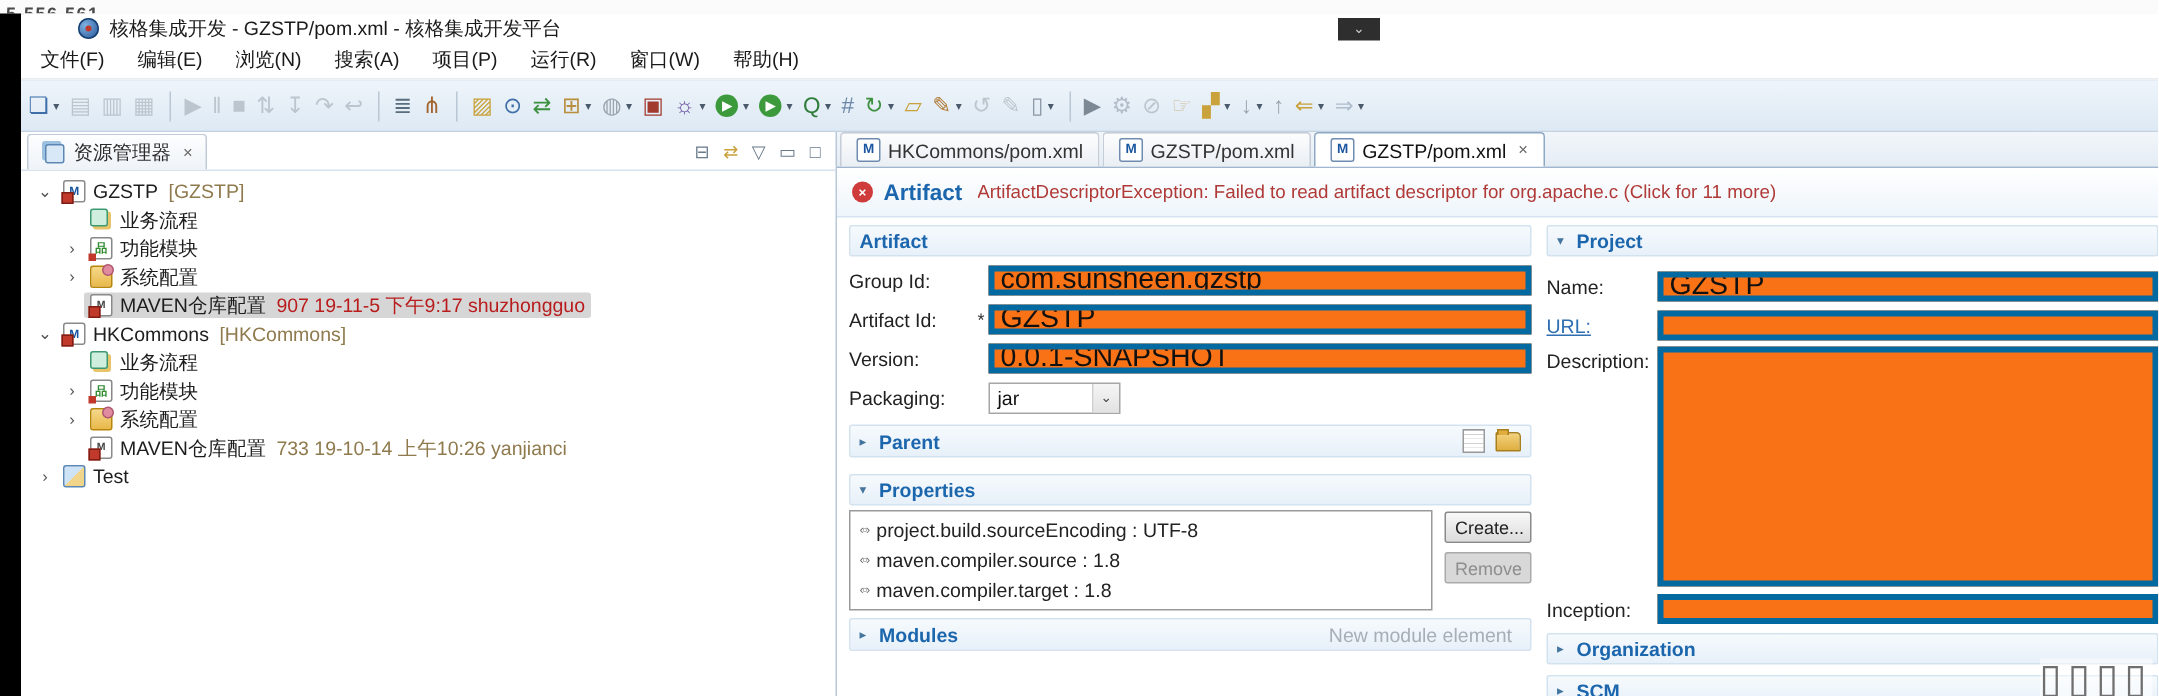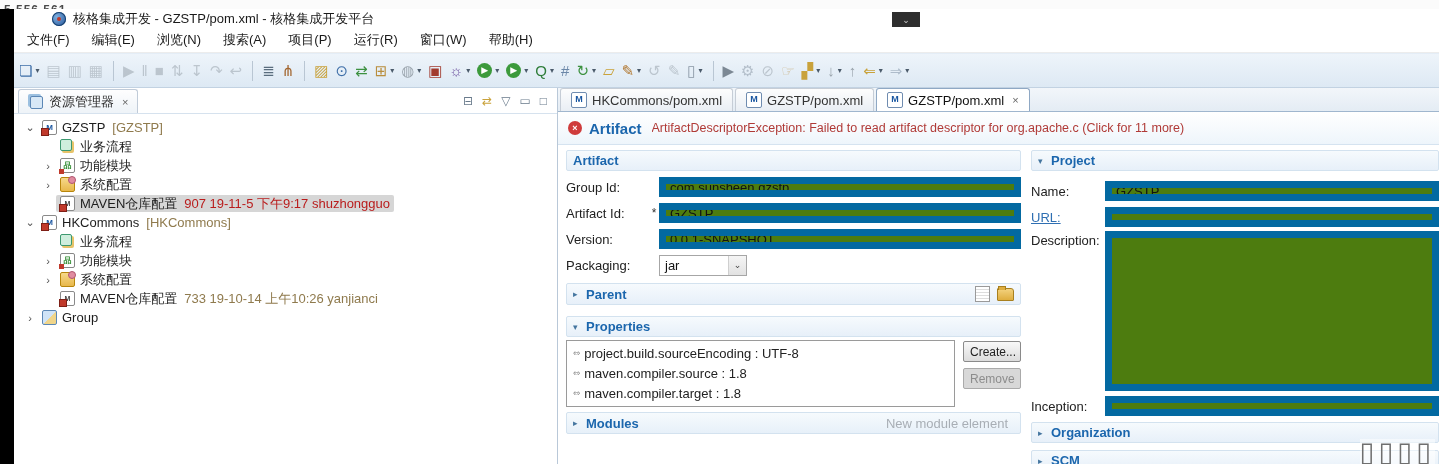--- a/index.html
+++ b/index.html
@@ -81,21 +81,21 @@
 
   .secbar{position:absolute;left:0;right:0;height:21px;background:linear-gradient(#f6fafd,#e7f0f9);border:1px solid #d3e2ef;border-radius:2px;display:flex;align-items:center;font-weight:bold;color:#1b66ad;font-size:13px;padding:0 6px;box-sizing:border-box;}
   .tw{width:13px;font-size:9px;color:#44759f;font-weight:normal;flex:none;}
 
   #colL{position:absolute;left:8px;top:38px;width:455px;}
   #colR{position:absolute;left:473px;top:38px;right:0;}
 
   .frow{position:absolute;display:flex;align-items:center;height:22px;left:0;right:0;}
   .frow label{width:83px;flex:none;font-size:13px;color:#222;}
   .frow .req{width:10px;flex:none;color:#333;font-size:12px;text-align:center;}
-  .frow input,.frow textarea{flex:1;height:20px;border:7px solid #0369a1;font-size:13px;padding:0 4px;font-family:inherit;box-sizing:border-box;background:#4d7c0f;color:#111;}
+  .frow input,.frow textarea{flex:1;height:20px;border:4px solid #0369a1;font-size:19px;padding:0 4px;font-family:inherit;box-sizing:border-box;background:#f97316;color:#111;}
   .combo{width:88px;height:21px;border:1px solid #a6a6a6;display:flex;align-items:center;font-size:13px;padding-left:5px;box-sizing:border-box;background:#fff;color:#111;}
   .combo .cbt{margin-left:auto;width:17px;text-align:center;font-size:9px;color:#444;border-left:1px solid #cfcfcf;align-self:stretch;display:flex;align-items:center;justify-content:center;background:linear-gradient(#f5f5f5,#e2e2e2);}
 
   .parico{margin-left:auto;display:flex;gap:7px;align-items:center;}
   .pic1{width:13px;height:14px;background:repeating-linear-gradient(#fff,#fff 2px,#bbb 3px);border:1px solid #9a9a9a;}
   .pic2{width:15px;height:11px;background:linear-gradient(#f3d27e,#dfae3f);border:1px solid #a8801f;border-radius:1px 3px 1px 1px;position:relative;}
   .pic2:before{content:"";position:absolute;left:0;top:-3px;width:6px;height:3px;background:#dfae3f;border:1px solid #a8801f;border-bottom:none;}
 
   #proplist{position:absolute;left:0;right:66px;top:190px;height:67px;border:1px solid #9a9a9a;background:#fff;box-sizing:border-box;padding-top:2px;overflow:hidden;}
   .pitem{display:flex;align-items:center;height:20px;font-size:13px;color:#222;padding-left:6px;white-space:nowrap;}
@@ -366,21 +366,21 @@
           <span class="twrap">
             <span class="tic tic-repo"></span>
             <span class="tlabel">MAVEN仓库配置</span>
             <span class="tdeco">733  19-10-14 上午10:26  yanjianci</span>
           </span>
         </div>
         <div class="trow" style="padding-left: 8px;">
           <span class="tex">›</span>
           <span class="twrap">
             <span class="tic tic-test"></span>
-            <span class="tlabel">Group</span>
+            <span class="tlabel">Test</span>
           </span>
         </div>
       </div>
   </div>
 
   <div id="editor">
     <div id="etabs">
         <div class="etab">
           <span class="mdoc">M</span>
           <span>HKCommons/pom.xml</span>

